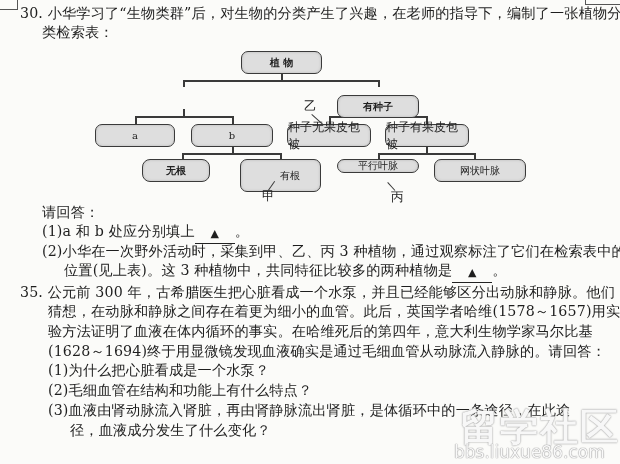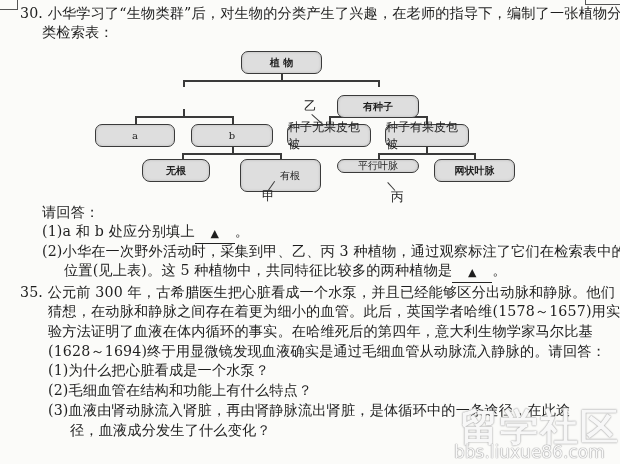--- a/index.html
+++ b/index.html
@@ -85,37 +85,37 @@
 
   <div class="node" style="left:241px; top:51px; width:81px; height:23px;">植  物</div>
   <div class="node" style="left:337px; top:87px; width:82px; height:23px;margin-top:8px;">有种子</div>
   <div class="node lower" style="left:95px; top:124px; width:80px; height:23px;">a</div>
   <div class="node lower" style="left:191px; top:124px; width:82px; height:23px;">b</div>
   <div class="node lower" style="left:287px; top:124px; width:84px; height:23px; font-size:12px;">种子无果皮包被</div>
   <div class="node lower" style="left:385px; top:124px; width:84px; height:23px; font-size:12px;">种子有果皮包被</div>
   <div class="node" style="left:142px; top:159px; width:68px; height:23px;border-radius:8px;">无根</div>
   <div class="node lower" style="left:240px; top:159px; width:81px; height:33px;padding-left:19px;">有根</div>
   <div class="node lower" style="left:337px; top:159px; width:82px; height:14px;">平行叶脉</div>
-  <div class="node lower" style="left:434px; top:159px; width:81px; height:23px;font-weight:bold;">网状叶脉</div>
+  <div class="node lower" style="left:434px; top:159px; width:92px; height:23px;">网状叶脉</div>
 
   <div class="mark" style="left:304px; top:98px;">乙</div>
   <div class="pointer" style="left:312px; top:114px; width:15px; transform:rotate(42deg);"></div>
   <div class="mark" style="left:262px; top:188px;">甲</div>
   <div class="pointer" style="left:268px; top:190px; width:11px; transform:rotate(-55deg);"></div>
   <div class="mark" style="left:391px; top:189px;">丙</div>
   <div class="pointer" style="left:388px; top:182px; width:11px; transform:rotate(48deg);"></div>
 </div>
 
 <div class="line" style="top:203px; left:42px;">请回答：</div>
 <div class="line" style="top:222px; left:42px;">
   <span>(1)a 和 b 处应分别填上</span><span class="blank"><span class="tri">▲</span></span><span>。</span>
 </div>
 <div class="line" style="top:242px; left:42px;">(2)小华在一次野外活动时，采集到甲、乙、丙 3 种植物，通过观察标注了它们在检索表中的</div>
 <div class="line" style="top:261px; left:64px;">
-  <span>位置(见上表)。这 5 种植物中，共同特征比较多的两种植物是</span><span class="blank"><span class="tri">▲</span></span><span>。</span>
+  <span>位置(见上表)。这 3 种植物中，共同特征比较多的两种植物是</span><span class="blank"><span class="tri">▲</span></span><span>。</span>
 </div>
 
 <div class="line" style="top:283px; left:20px;">35. 公元前 300 年，古希腊医生把心脏看成一个水泵，并且已经能够区分出动脉和静脉。他们</div>
 <div class="line" style="top:302px; left:48px;">猜想，在动脉和静脉之间存在着更为细小的血管。此后，英国学者哈维(1578～1657)用实</div>
 <div class="line" style="top:322px; left:48px;">验方法证明了血液在体内循环的事实。在哈维死后的第四年，意大利生物学家马尔比基</div>
 <div class="line" style="top:342px; left:48px;">(1628～1694)终于用显微镜发现血液确实是通过毛细血管从动脉流入静脉的。请回答：</div>
 <div class="line" style="top:361px; left:48px;">(1)为什么把心脏看成是一个水泵？</div>
 <div class="line" style="top:381px; left:48px;">(2)毛细血管在结构和功能上有什么特点？</div>
 <div class="line" style="top:401px; left:48px;">(3)血液由肾动脉流入肾脏，再由肾静脉流出肾脏，是体循环中的一条途径，在此途</div>
 <div class="line" style="top:421px; left:70px;">径，血液成分发生了什么变化？</div>

